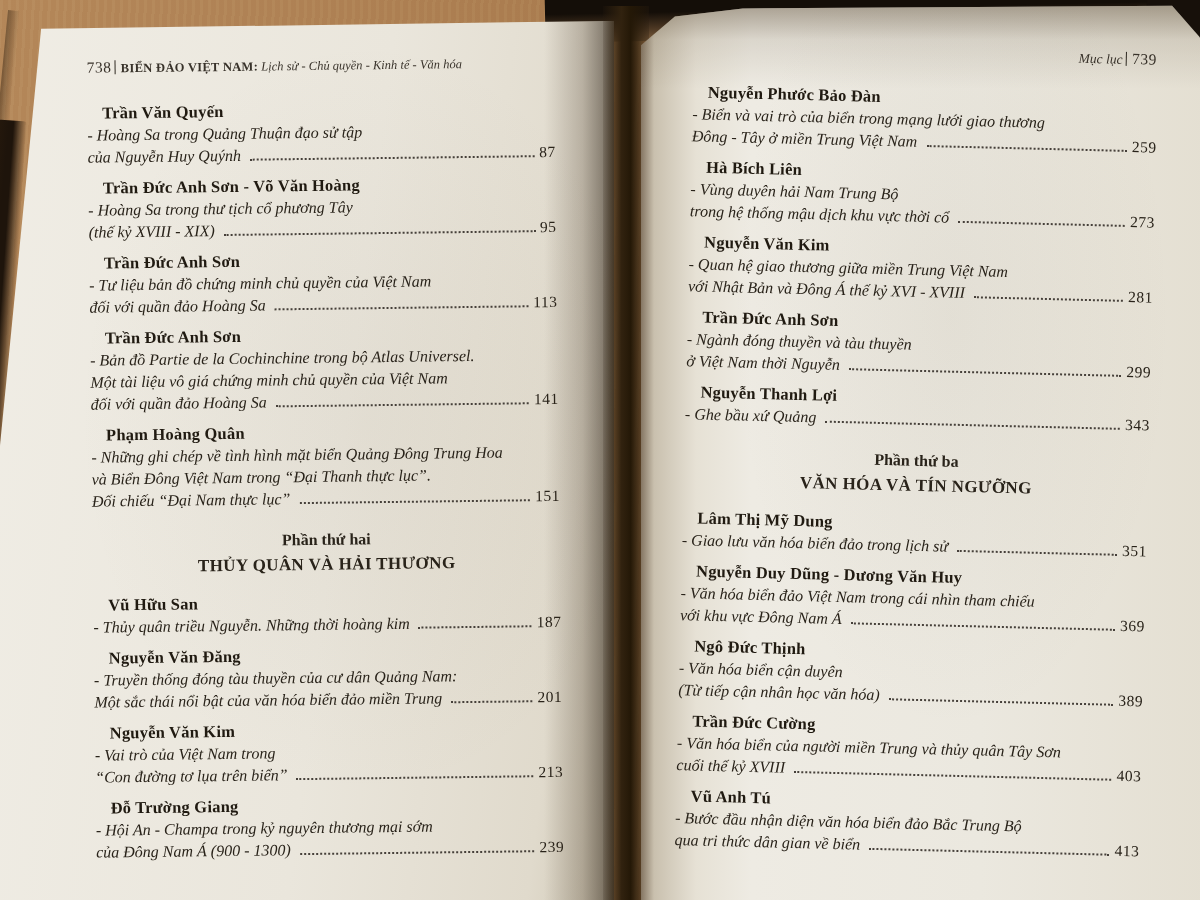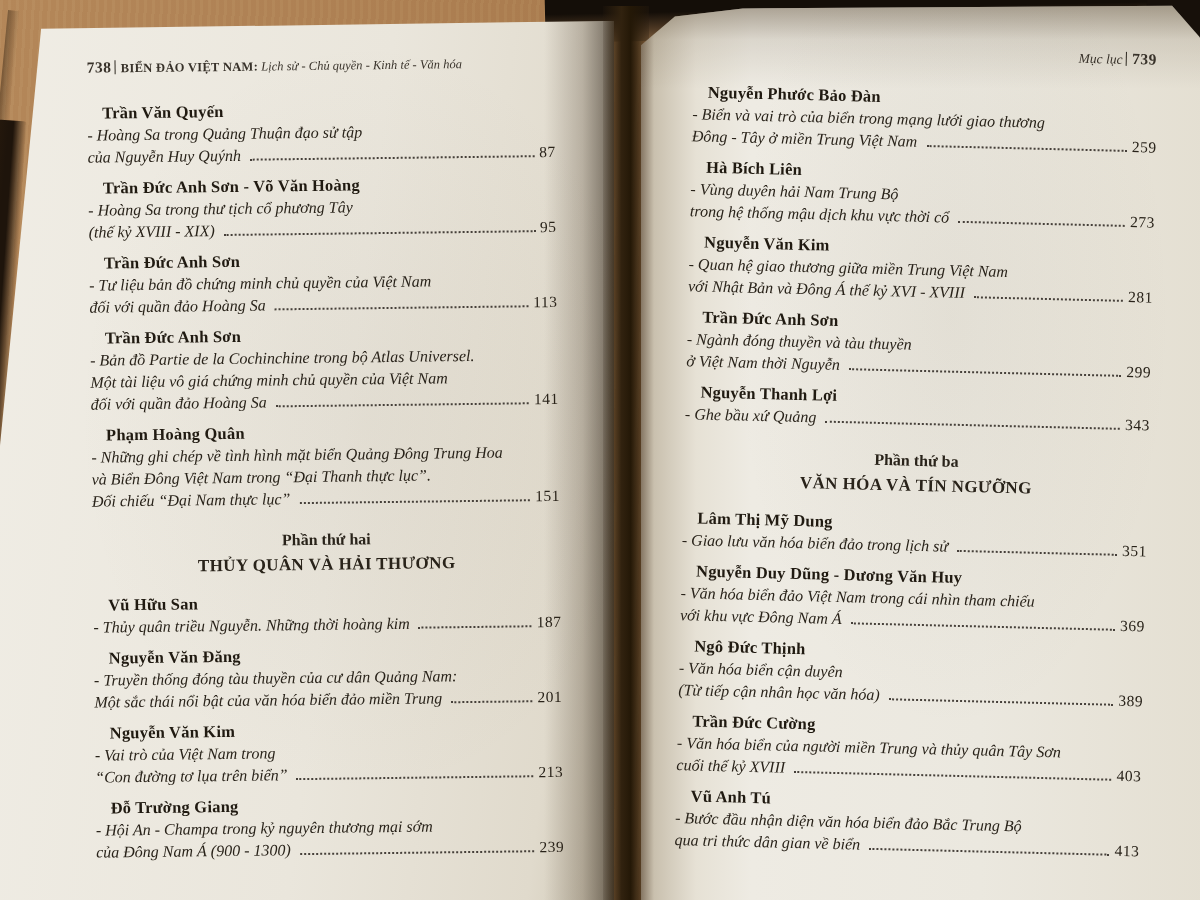--- a/index.html
+++ b/index.html
@@ -48,21 +48,21 @@
   }
   .page-right::before{content:"";position:absolute;left:0;right:0;top:0;height:85px;
     background:linear-gradient(180deg,rgba(80,63,40,.45),rgba(80,63,40,.12) 42%,rgba(80,63,40,0));}
   
   .inner{position:absolute;inset:0;color:#29231a;}
   .inner-left{padding:36px 60px 0 92px;transform:rotate(-0.7deg);transform-origin:50% 0;}
   .inner-right{padding:34px 46px 0 54px;transform:rotate(1.4deg);transform-origin:0 0;}
   .runhead{font-size:13px;color:#38322a;white-space:nowrap;}
   .runhead-left{margin-bottom:26px;}
   .runhead-right{text-align:right;margin-bottom:24px;padding-right:2px;}
-  .runhead .num{font-size:15.5px;letter-spacing:.5px;font-weight:bold;}
+  .runhead .num{font-size:15.5px;letter-spacing:.5px;}
   .runhead .bar{display:inline-block;width:1.5px;height:14px;background:#2e2921;
     vertical-align:-2px;margin:0 5px 0 3px;}
   .runhead .btitle{font-weight:700;font-size:12.5px;letter-spacing:.3px;}
   .runhead .bsub{font-style:italic;font-size:12.5px;}
   .runhead .mlabel{font-style:italic;font-size:13.5px;}
   .entry{margin-bottom:9px;}
   .author{font-weight:700;font-size:16.5px;line-height:22px;padding-left:15px;
     color:#201a11;letter-spacing:.2px;}
   .tl{font-style:italic;font-size:16px;line-height:22px;}
   .tl-last{display:flex;align-items:baseline;}

